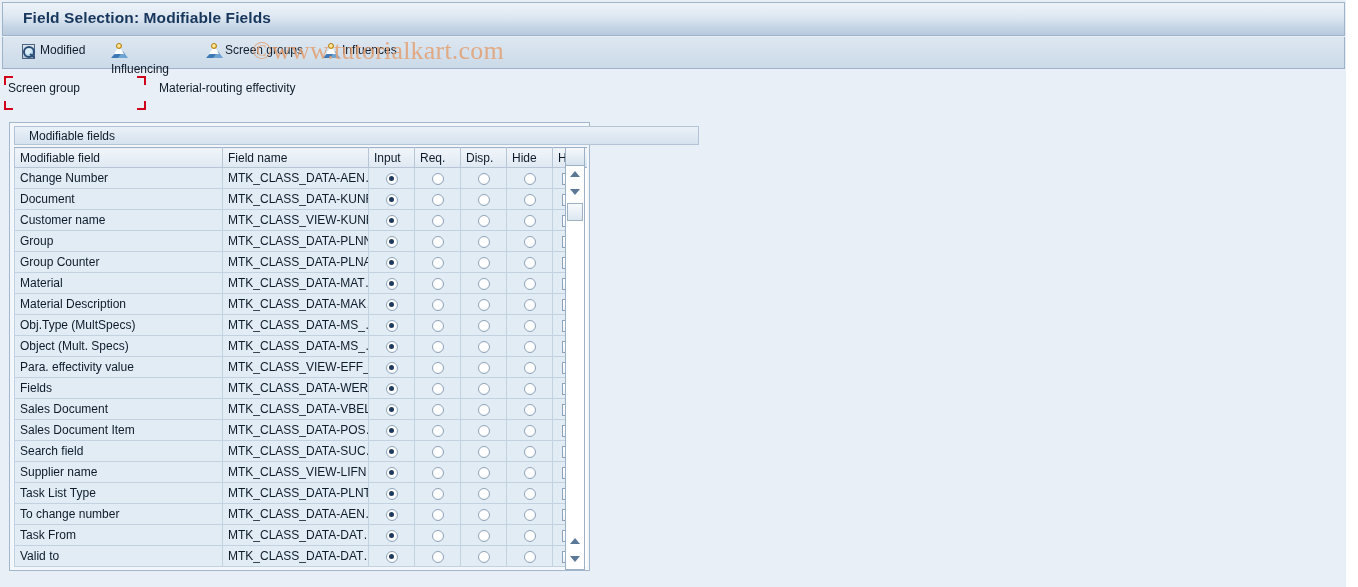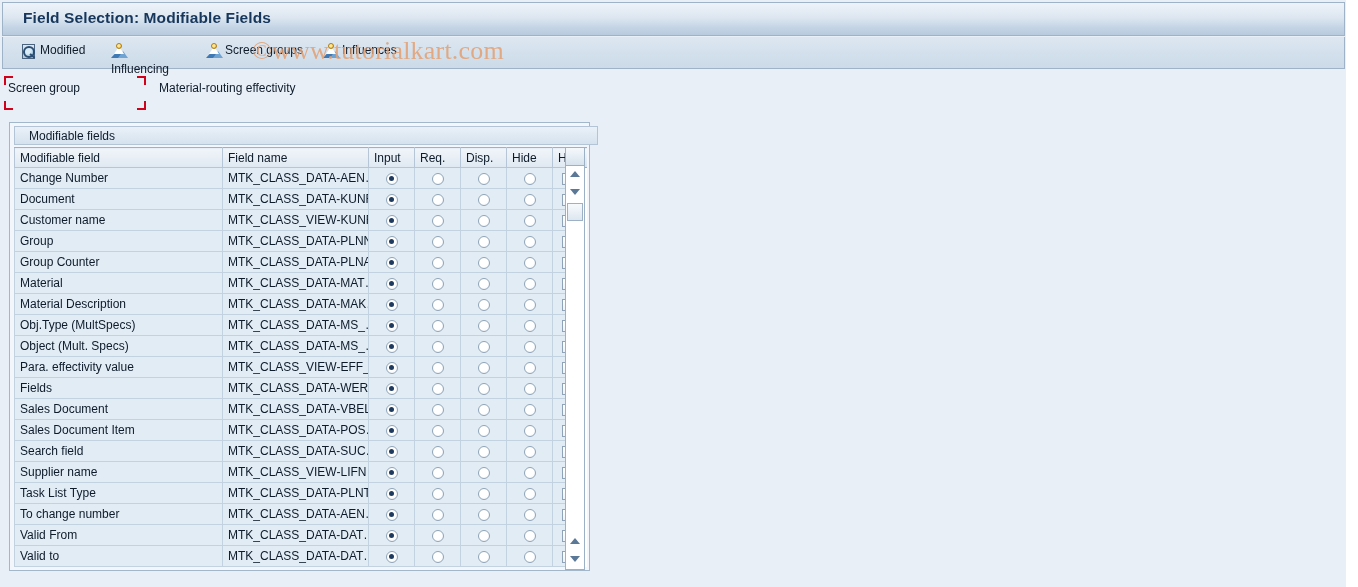--- a/index.html
+++ b/index.html
@@ -176,21 +176,21 @@
     top: 122px;
     width: 581px;
     height: 449px;
     background: #f3f7fb;
     border: 1px solid #a3b7cc;
     box-sizing: border-box;
   }
   #panel-title {
     position: absolute;
     left: 4px; top: 3px;
-    width: 584px;
+    width: 685px;
     height: 19px;
     background: linear-gradient(to bottom,#eaf1f8,#d5e2ee);
     border: 1px solid #b2c4d6;
     box-sizing: border-box;
     text-align: right;
   }
   #panel-title span {
     position: absolute;
     left: 14px; top: 2px;
     font-size: 12px;
@@ -592,21 +592,21 @@
               <td>To change number</td>
               <td>MTK_CLASS_DATA-AEN…</td>
               <td class="ctr"><span class="radio on"></span></td>
               <td class="ctr"><span class="radio"></span></td>
               <td class="ctr"><span class="radio"></span></td>
               <td class="ctr"><span class="radio"></span></td>
               <td class="ctr"><span class="cbox"></span></td>
               <td class="sb-cell"></td>
             </tr>
             <tr>
-              <td>Valid From</td>
+              <td>Task From</td>
               <td>MTK_CLASS_DATA-DAT…</td>
               <td class="ctr"><span class="radio on"></span></td>
               <td class="ctr"><span class="radio"></span></td>
               <td class="ctr"><span class="radio"></span></td>
               <td class="ctr"><span class="radio"></span></td>
               <td class="ctr"><span class="cbox"></span></td>
               <td class="sb-cell"></td>
             </tr>
             <tr>
               <td>Valid to</td>

